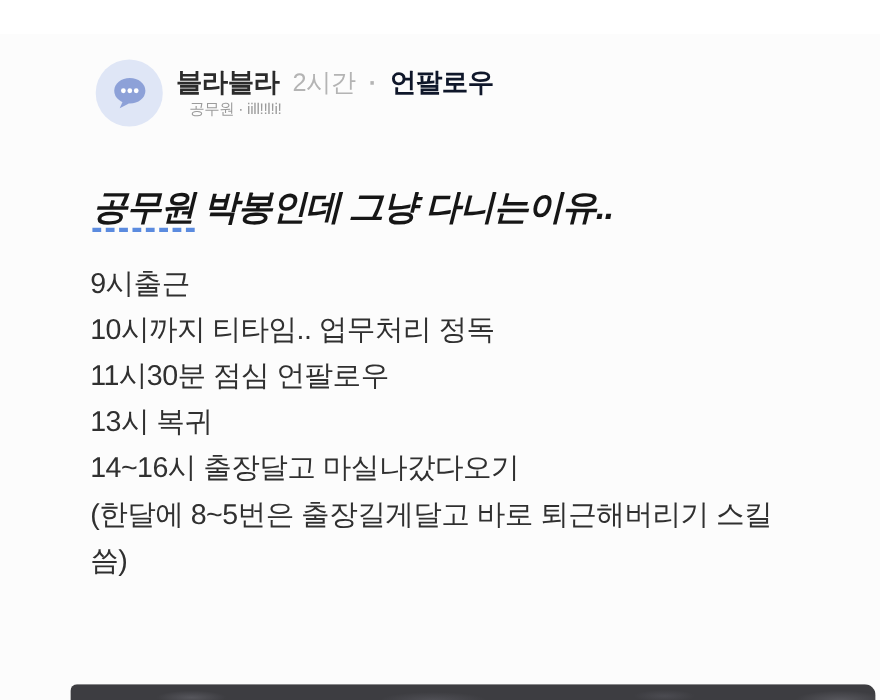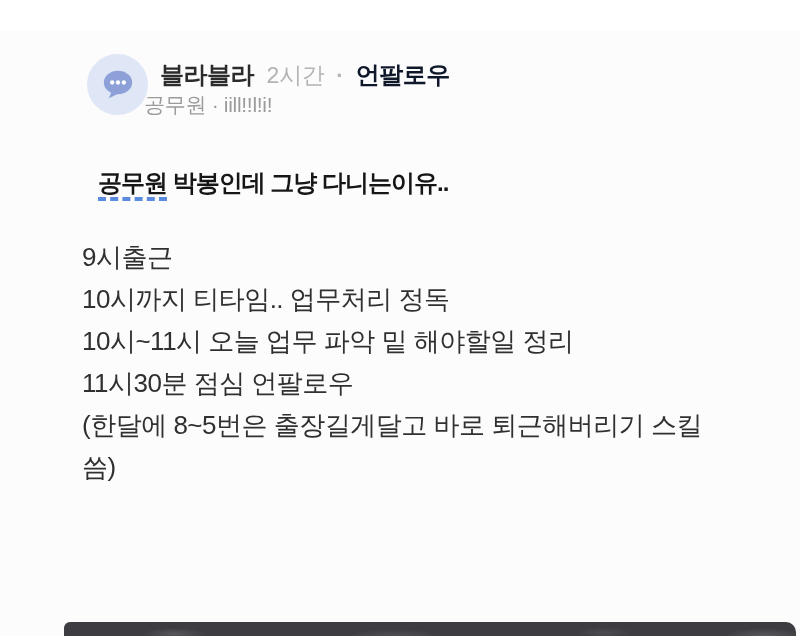--- a/index.html
+++ b/index.html
@@ -22,33 +22,33 @@
     display:flex;align-items:center;justify-content:center;
     cursor:pointer;
   }
   .avatar svg{width:40px;height:40px;display:block;}
   .name-row{
     position:absolute;left:160px;top:28px;
     display:flex;align-items:baseline;gap:12px;
     white-space:nowrap;
   }
   .author{font-size:24px;font-weight:bold;color:var(--author-text,#2b2b2b);letter-spacing:-0.5px;cursor:pointer;}
-  .time{font-size:23px;color:var(--muted-text,#b4b4b4);letter-spacing:-0.5px;font-family:Liberation Mono, monospace;}
+  .time{font-size:23px;color:var(--muted-text,#b4b4b4);letter-spacing:-0.5px;}
   .hdr-dot{font-size:22px;color:var(--muted-text,#b4b4b4);font-weight:bold;}
   .unfollow{font-size:24px;font-weight:bold;color:#0f172a;letter-spacing:-0.5px;cursor:pointer;}
   .sub-row{
-    position:absolute;left:144px;top:60px;
-    font-size:21px;color:var(--subtitle-text,#9b9b9b);
+    position:absolute;left:172px;top:60px;
+    font-size:14px;color:var(--subtitle-text,#9b9b9b);
     letter-spacing:-0.3px;white-space:nowrap;
   }
   
   .post-title{
-    position:absolute;left:98px;top:136px;
-    font-size:24px;font-weight:bold;color:var(--title-text,#161616);
-    letter-spacing:-1px;white-space:nowrap;
+    position:absolute;left:84px;top:136px;
+    font-size:32px;font-weight:bold;color:var(--title-text,#161616);
+    letter-spacing:-1px;white-space:nowrap;font-style:italic;
   }
   .spellcheck{
     border-bottom:4px dashed var(--spellcheck,#5b8bdf);
     padding-bottom:1px;
   }
   
   .post-body{
     position:absolute;left:82px;top:205px;
     font-size:26px;color:var(--body-text,#303030);
     letter-spacing:-0.5px;
@@ -102,22 +102,23 @@
 
   <div class="sub-row">공무원 · iill!!l!i!</div>
 
   <div class="post-title">
     <span class="spellcheck">공무원</span><span> 박봉인데 그냥 다니는이유..</span>
   </div>
 
   <div class="post-body">
     <div class="body-line">9시출근</div>
     <div class="body-line">10시까지 티타임.. 업무처리 정독</div>
-    <div class="body-line">10시~11시 오늘 업무 파악 밑 해야할일 정리</div>
     <div class="body-line">11시30분 점심 언팔로우</div>
+    <div class="body-line">13시 복귀</div>
+    <div class="body-line">14~16시 출장달고 마실나갔다오기</div>
     <div class="body-line">(한달에 8~5번은 출장길게달고 바로 퇴근해버리기 스킬</div>
     <div class="body-line">씀)</div>
   </div>
 
   <div class="redaction"></div>
 
   <div class="cutoff-marks"></div>
 
 </div>
 

